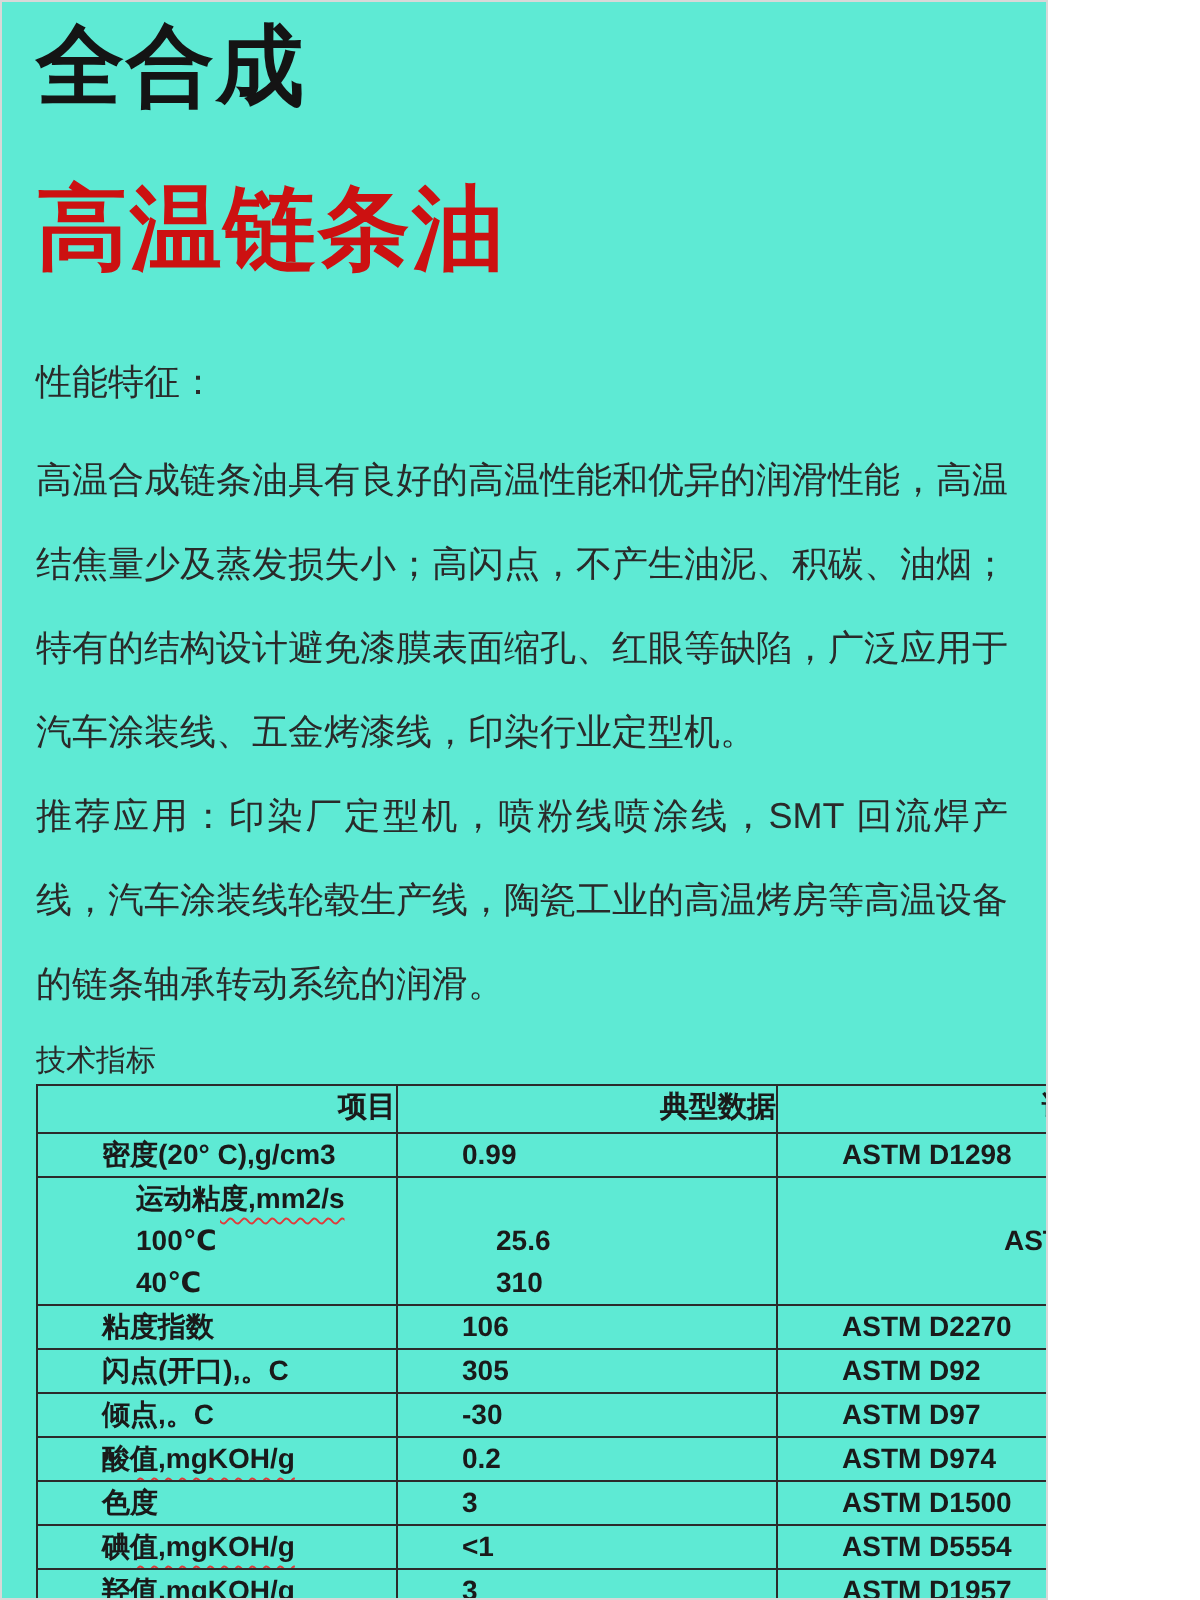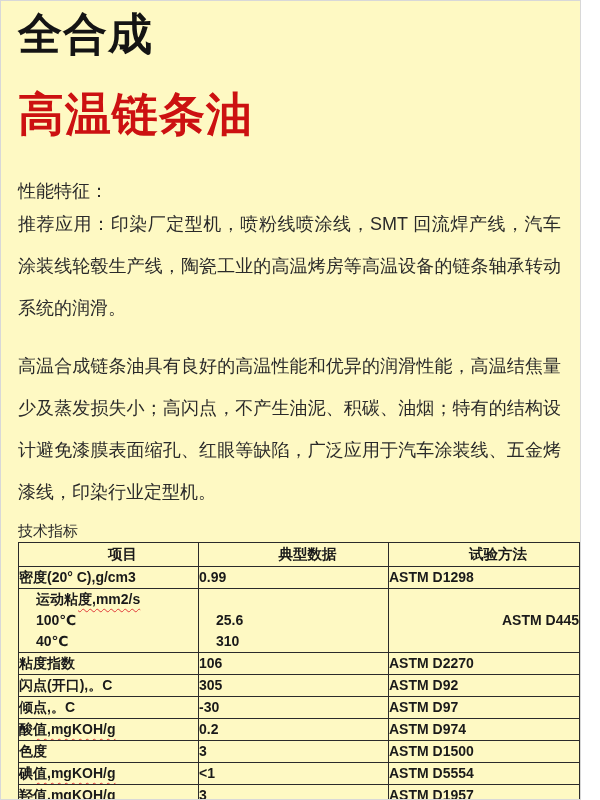--- a/index.html
+++ b/index.html
@@ -1,21 +1,21 @@
 <!DOCTYPE html>
 <html><head>
 <meta charset="utf-8">
 <style>
   html, body { margin: 0; padding: 0; background: #ffffff; }
   .canvas {
     position: relative;
-    width: 581px; height: 800px;
+    width: 524px; height: 800px;
     box-sizing: border-box;
     border: 1px solid #d8d8d8;
-    background: #fef9c3;
+    background: #5eead4;
     padding: 6px 19px 0 17px;
     font-family: "Liberation Sans", "DejaVu Sans", sans-serif;
     color: #222222;
     overflow: hidden;
   }
   .title-black {
     margin: 2px 0 0 0;
     font-size: 44px; line-height: 50px;
     font-weight: 900; color: #141414;
     letter-spacing: 1px;
@@ -53,22 +53,22 @@
     color: #1a1a1a;
   }
   table.spec col.c1 { width: 180px; }
   table.spec col.c2 { width: 190px; }
   table.spec col.c3 { width: 191px; }
   table.spec th, table.spec td {
     border: 1.5px solid #2b2b2b;
     padding: 0;
     overflow: hidden;
   }
-  table.spec th { height: 23px; line-height: 23px; text-align: center; font-size: 14.5px; padding-left: 28px; }
-  table.spec td { height: 21px; line-height: 21px; }
+  table.spec th { height: 23px; line-height: 23px; text-align: right; font-size: 14.5px; padding-left: 28px; }
+  table.spec td { height: 21px; line-height: 21px; padding-left: 32px; }
   td.item { text-align: left; padding-left: 4px; }
   td.center { }
   .cell-line { height: 21px; line-height: 21px; margin-left: 17px; }
   td.mid { vertical-align: middle; text-align: right; }
   .squiggle {
     text-decoration-line: underline;
     text-decoration-style: wavy;
     text-decoration-color: #e03a3a;
     text-decoration-thickness: 1px;
     text-underline-offset: 4px;
@@ -77,23 +77,23 @@
 </head>
 <body>
 
 <div class="canvas">
 
   <h1 class="title-black">全合成</h1>
   <h2 class="title-red">高温链条油</h2>
 
   <p class="section-heading">性能特征：</p>
 
+  <p class="body-text">高温合成链条油具有良好的高温性能和优异的润滑性能，高温结焦量少及蒸发损失小；高闪点，不产生油泥、积碳、油烟；特有的结构设计避免漆膜表面缩孔、红眼等缺陷，广泛应用于汽车涂装线、五金烤漆线，印染行业定型机。</p>
+
   <p class="body-text second">推荐应用：印染厂定型机，喷粉线喷涂线，SMT 回流焊产线，汽车涂装线轮毂生产线，陶瓷工业的高温烤房等高温设备的链条轴承转动系统的润滑。</p>
-
-  <p class="body-text">高温合成链条油具有良好的高温性能和优异的润滑性能，高温结焦量少及蒸发损失小；高闪点，不产生油泥、积碳、油烟；特有的结构设计避免漆膜表面缩孔、红眼等缺陷，广泛应用于汽车涂装线、五金烤漆线，印染行业定型机。</p>
 
   <p class="table-caption">技术指标</p>
 
   <table class="spec">
     <colgroup>
         <col class="c1">
         <col class="c2">
         <col class="c3">
       </colgroup>
     <thead>

